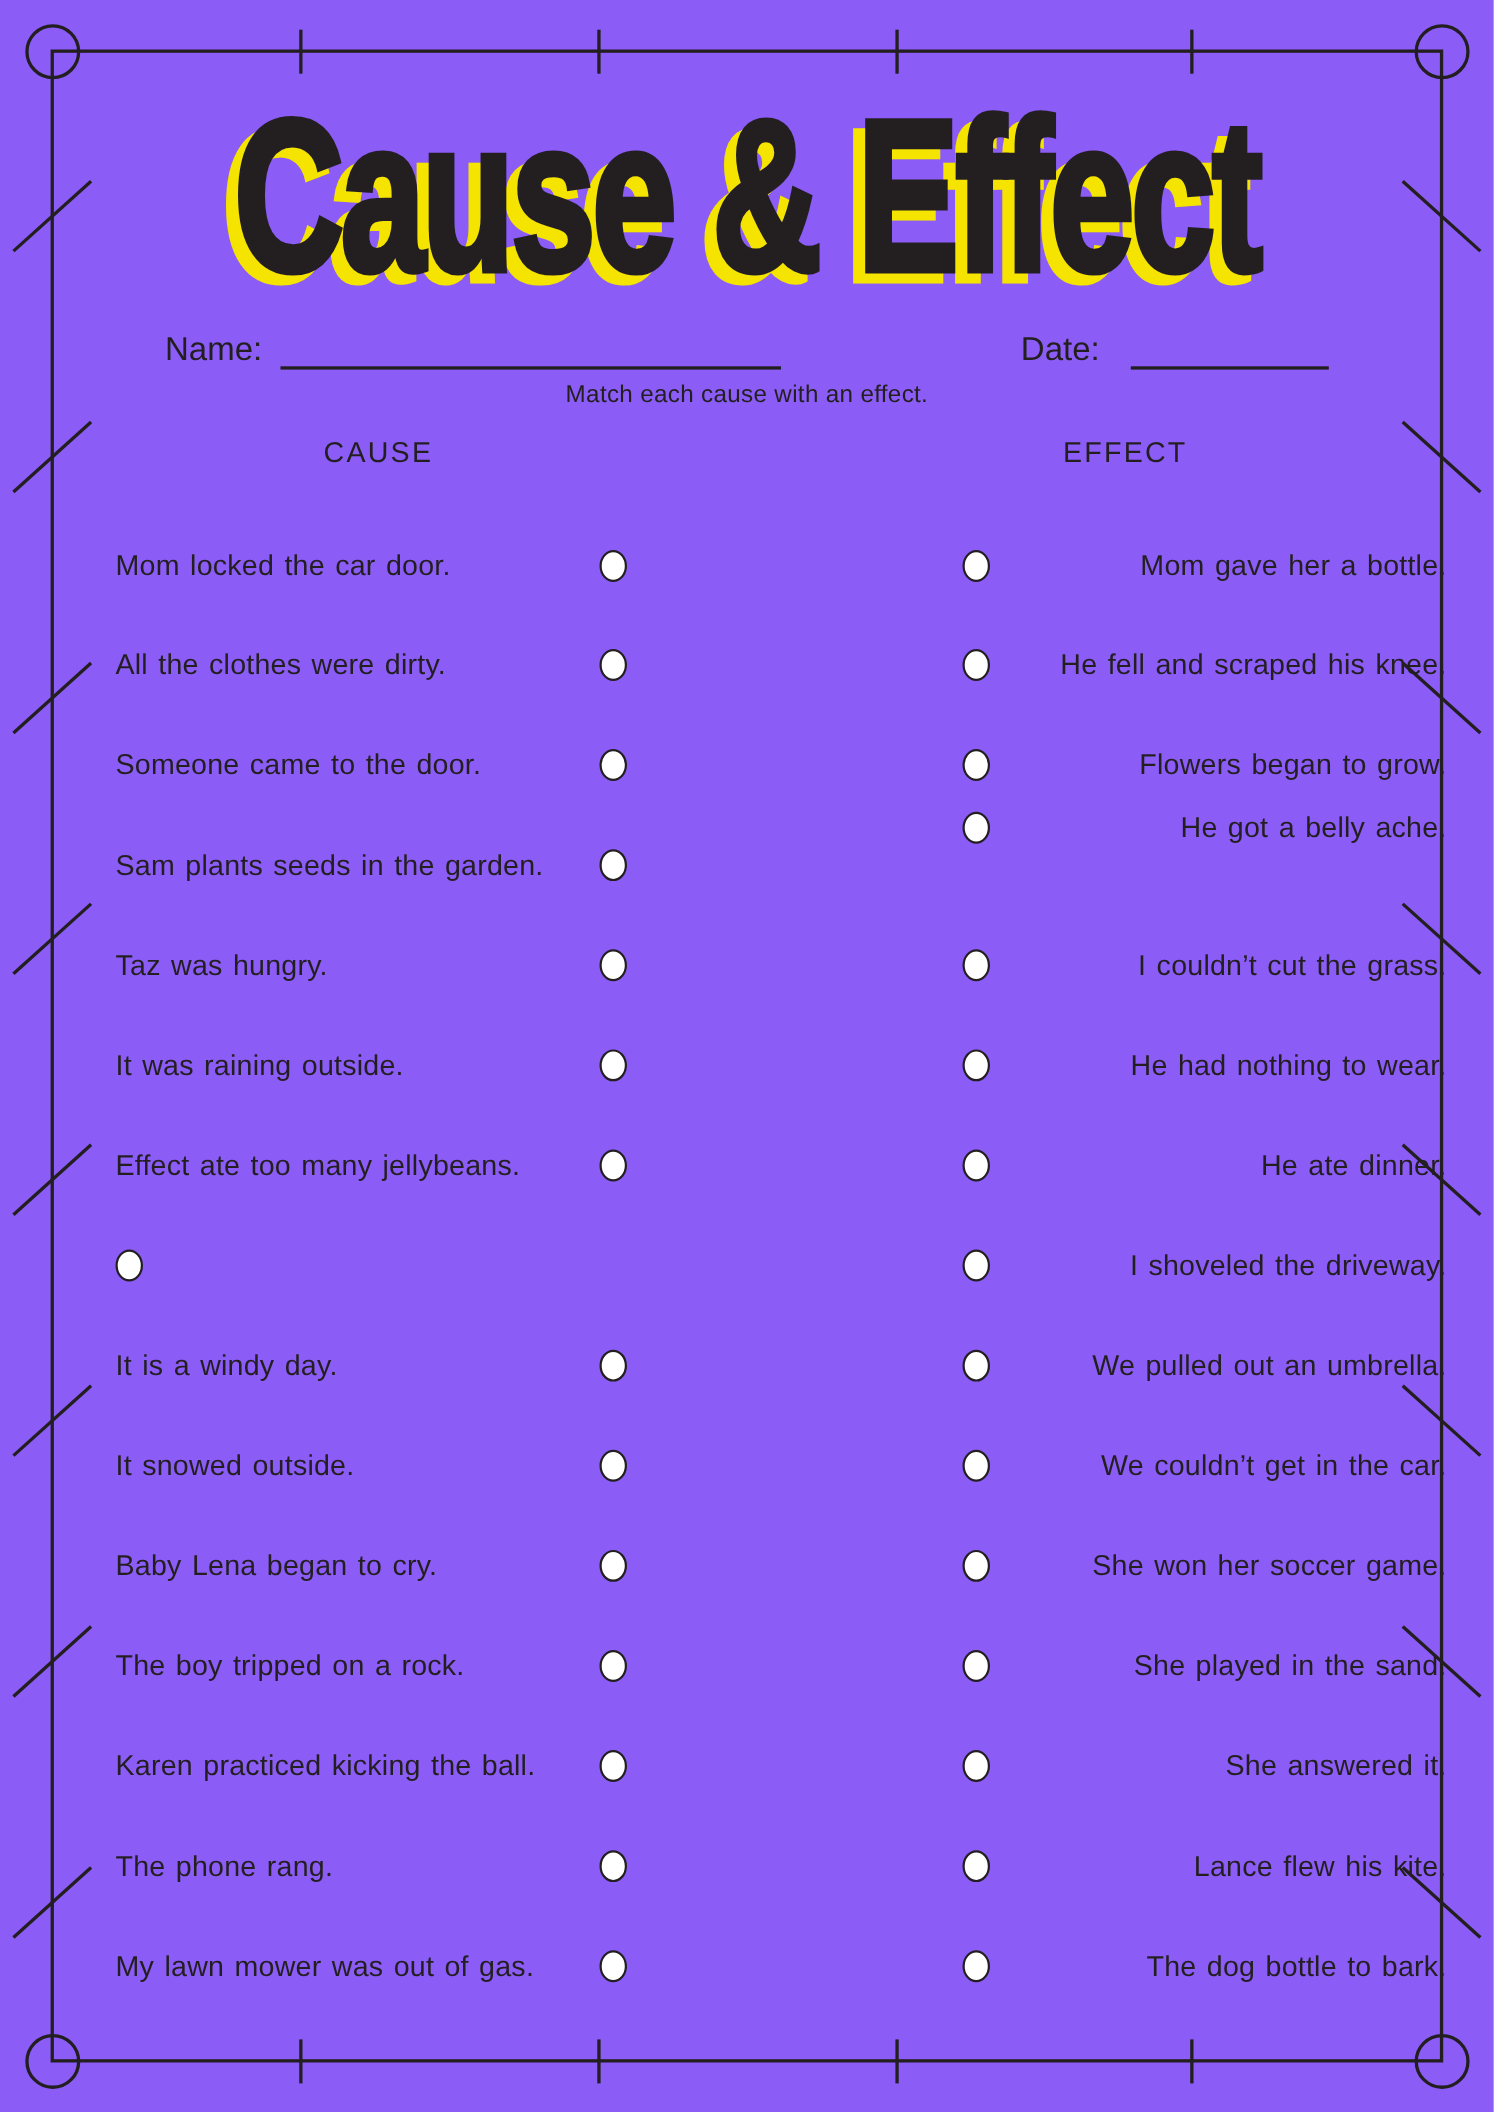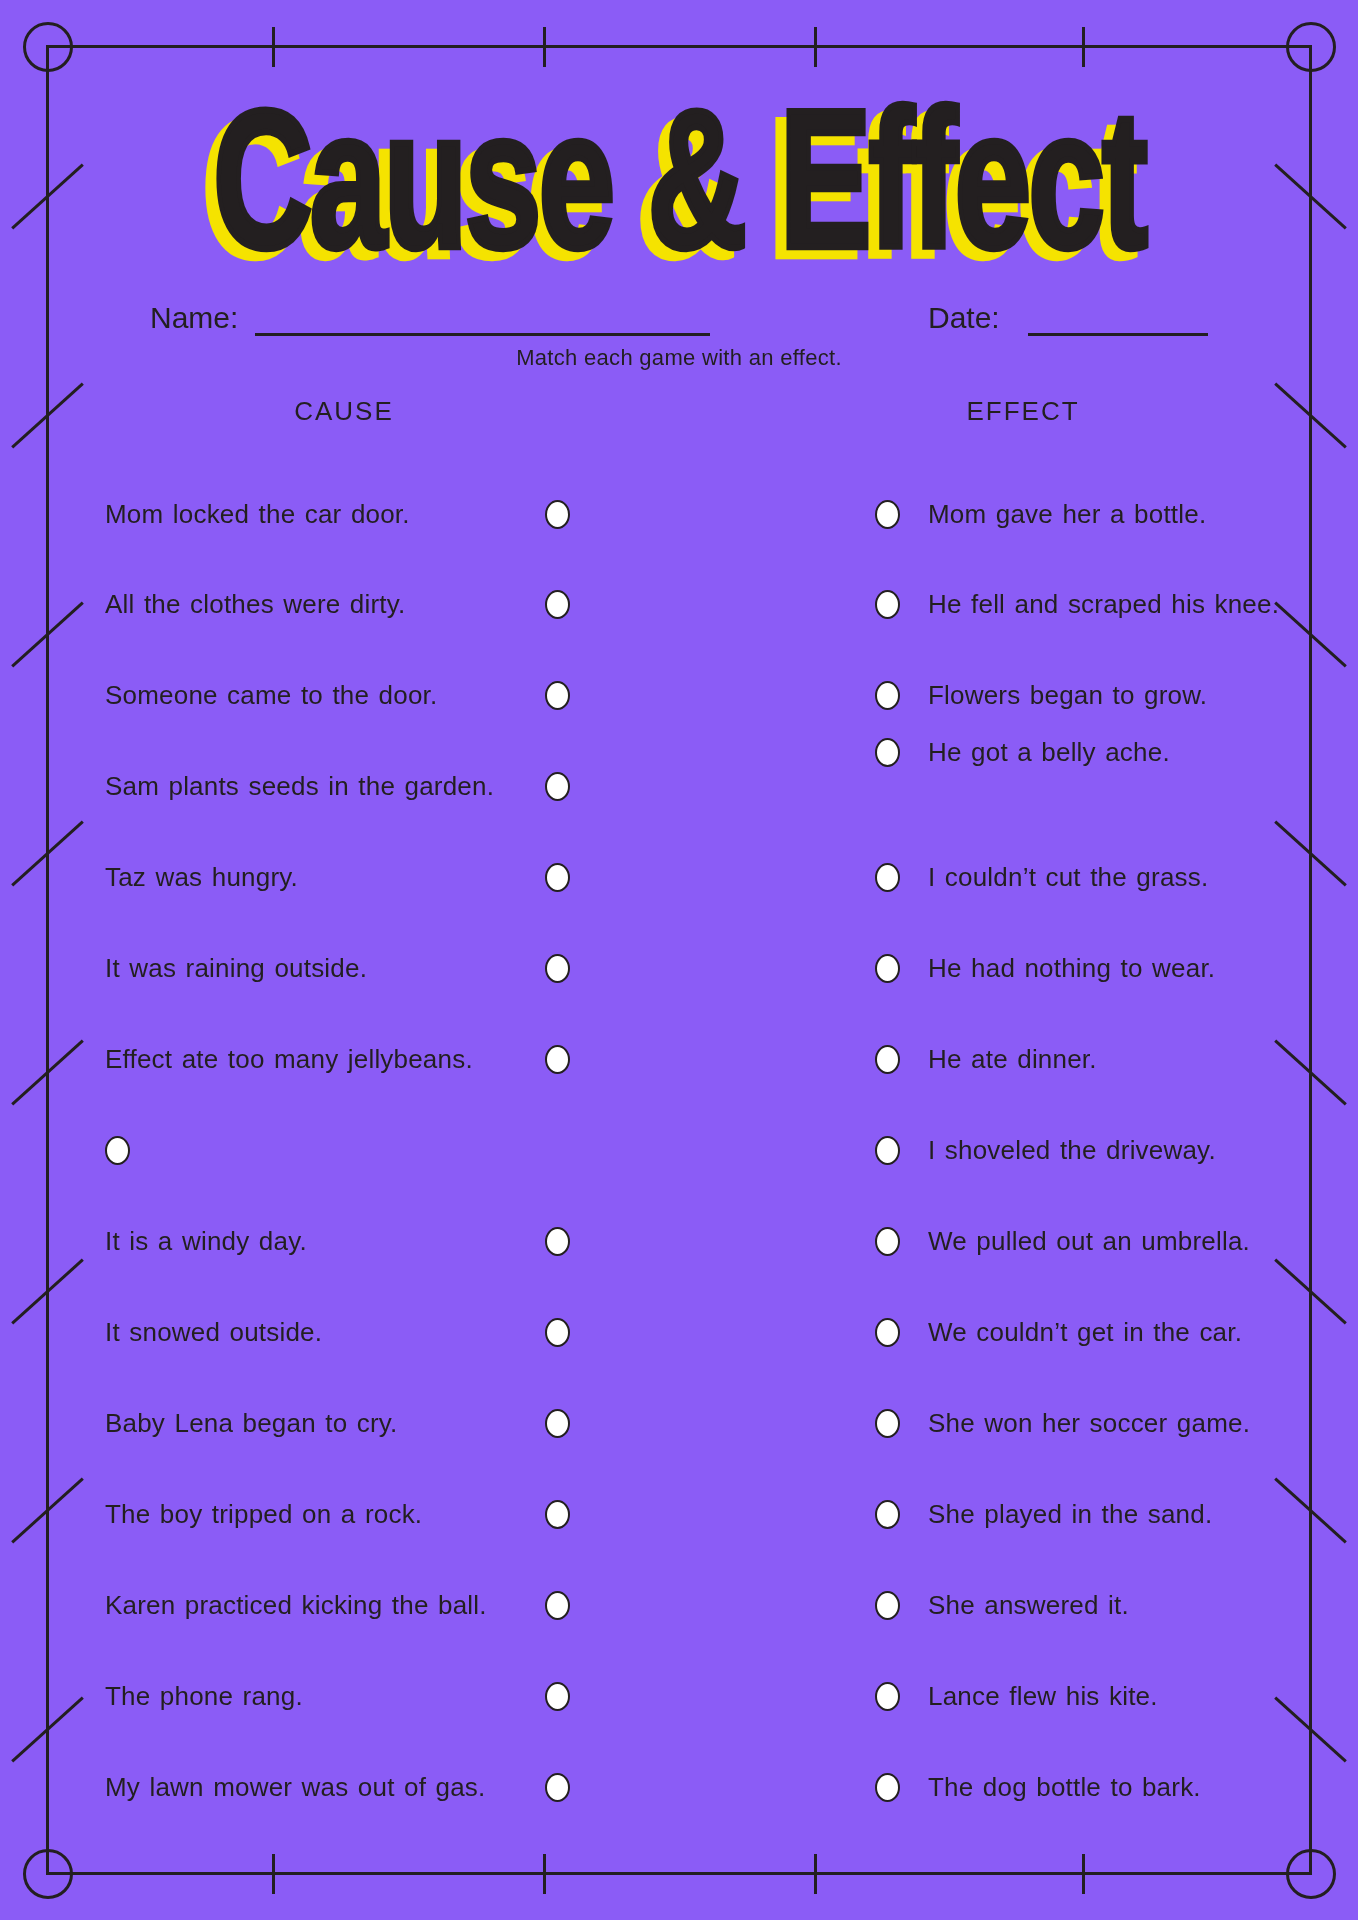--- a/index.html
+++ b/index.html
@@ -24,21 +24,21 @@
   
   .label{position:absolute;font-size:30px;line-height:36px;}
   .fill-line{position:absolute;height:0;border-top:3px solid #231f20;}
   .instruction{position:absolute;left:0;right:0;top:345px;text-align:center;
                font-size:22px;letter-spacing:0.3px;}
   .col-header{position:absolute;top:396px;width:200px;text-align:center;
               font-size:26px;letter-spacing:2px;}
   
   .row{position:absolute;height:36px;display:flex;align-items:center;}
   .row-left{left:105px;width:465px;justify-content:space-between;}
-  .row-right{left:875px;width:440px;justify-content:flex-start;}
+  .row-right{left:875px;width:440px;justify-content:space-between;}
   .rowtext{font-size:26px;letter-spacing:0.2px;word-spacing:2px;white-space:nowrap;}
   .row-right .rowtext{margin-left:28px;}
   .circle{width:25px;height:29px;border:2.5px solid #231f20;border-radius:50%;
           box-sizing:border-box;flex:0 0 auto;background:#fff;}
 </style>
 </head>
 <body>
 
 <div class="page" style="color: rgb(35, 31, 32);">
 
@@ -78,21 +78,21 @@
     <span class="title-layer title-shadow" style="color: rgb(245, 227, 0);">Cause &amp; Effect</span>
     <span class="title-layer title-main">Cause &amp; Effect</span>
   </div>
 
   <div class="label" style="left:150px;top:300px;">Name:</div>
   <div class="fill-line" style="left:255px;top:333px;width:455px;"></div>
 
   <div class="label" style="left:928px;top:300px;">Date:</div>
   <div class="fill-line" style="left:1028px;top:333px;width:180px;"></div>
 
-  <div class="instruction">Match each game with an effect.</div>
+  <div class="instruction">Match each cause with an effect.</div>
 
   <div class="col-header" style="left:244px;">CAUSE</div>
   <div class="col-header" style="left:923px;">EFFECT</div>
 
   <div id="cause-list">
       <div class="row row-left" style="top: 496px;">
         <span class="rowtext">Mom locked the car door.</span>
         <span class="circle"></span>
       </div>
       <div class="row row-left" style="top: 586.95px;">

